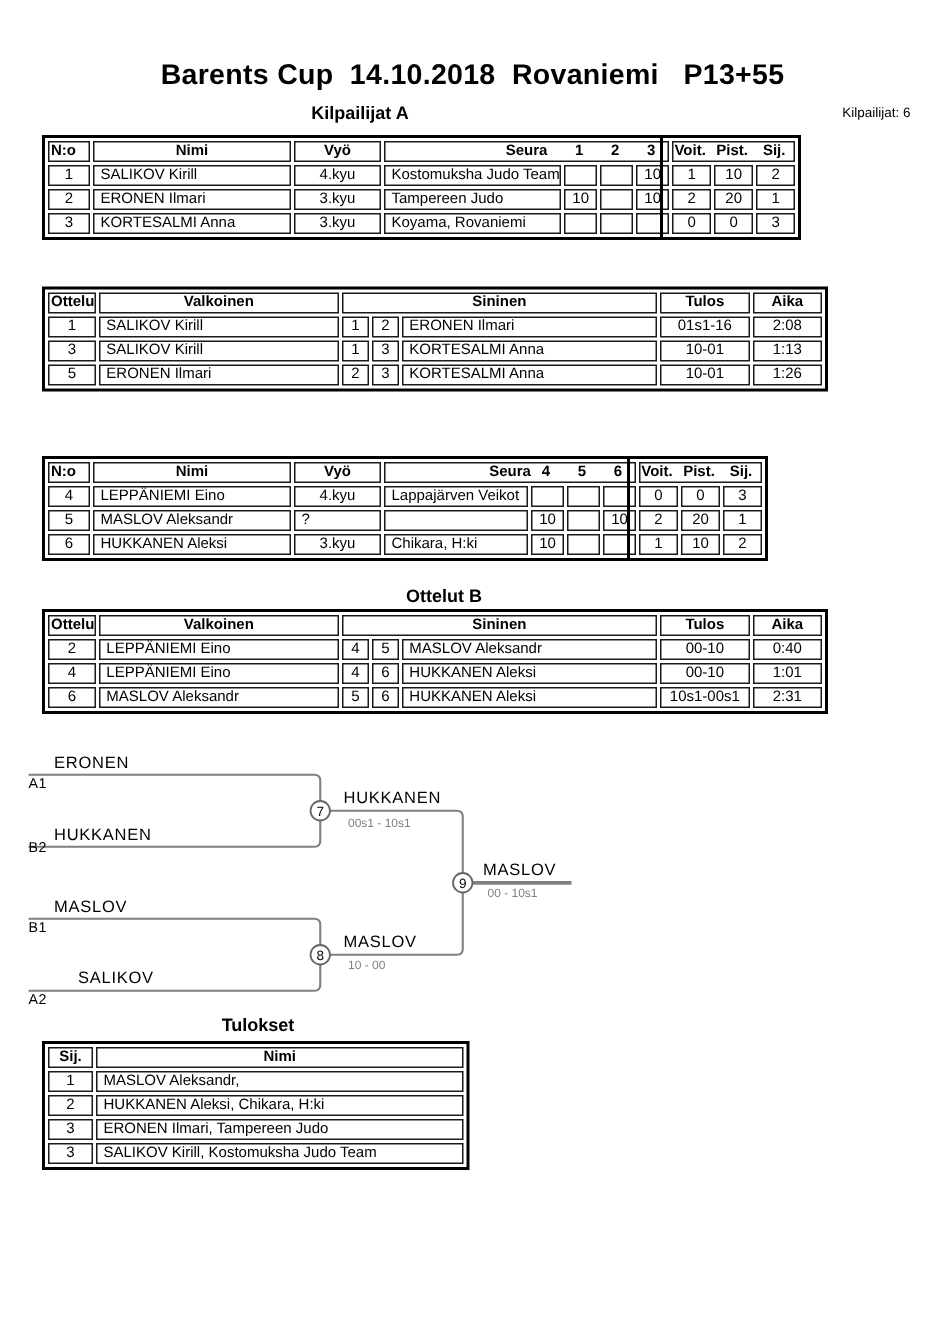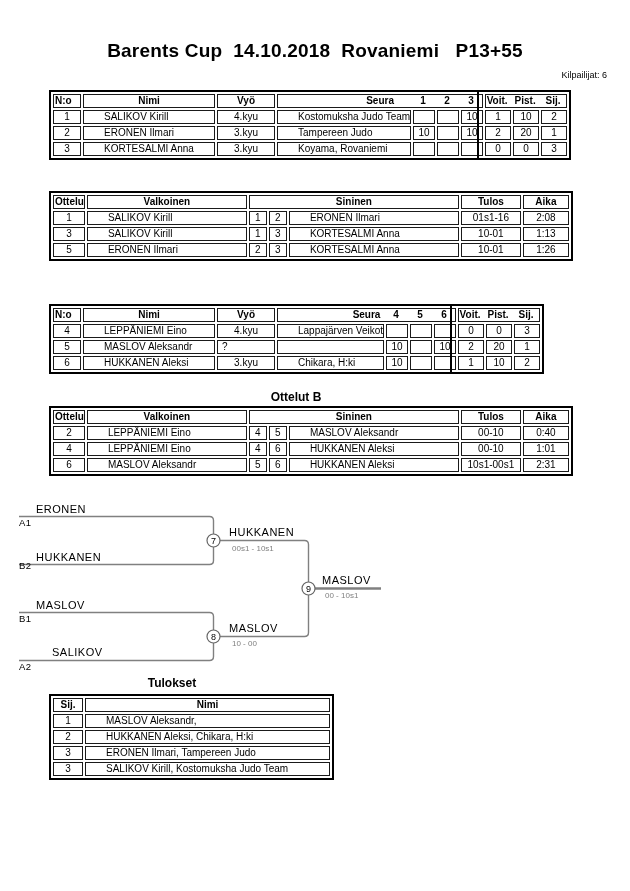--- a/index.html
+++ b/index.html
@@ -12,46 +12,47 @@
     position:absolute; left:0; top:40px; width:630px; text-align:center;
     font-size:19px; font-weight:bold; white-space:pre; letter-spacing:0.2px;
   }
   .count-label {
     position:absolute; top:70px; right:23px; font-size:9px;
   }
   .sec-title {
     position:absolute; font-size:12px; font-weight:bold; text-align:center;
     white-space:nowrap;
   }
-  .jwrap { position:absolute; border:2px solid #000; background:#fff;margin-left:21px; }
+  .jwrap { position:absolute; border:2px solid #000; background:#fff; }
   .jwrap table { border-collapse:separate; border-spacing:2px; table-layout:fixed; }
   .jwrap th, .jwrap td {
     border:1px solid #1a1a1a; height:12px; line-height:12px; font-size:10px;
     padding:0; white-space:nowrap; overflow:visible; background:#fff;
   }
   .jwrap th { font-weight:bold; text-align:center; }
   td.c { text-align:center; }
-  td.l { text-align:left; padding-left:20px; }
+  td.l { text-align:left; padding-left:4px; }
   th.l { text-align:left; padding-left:1px; }
   .relth { position:relative; }
   .numhead { position:absolute; top:0; width:22px; text-align:center; font-weight:bold; }
   .vsep { position:absolute; top:0; bottom:0; right:90px; width:2px; background:#000; }
   .bk-name { position:absolute; font-size:11px; letter-spacing:0.5px; white-space:nowrap; }
   .bk-seed { position:absolute; font-size:9.5px; letter-spacing:0.3px; white-space:nowrap; }
   .bk-score { position:absolute; font-size:8px; color:#808080; white-space:nowrap; }
   svg.bracket { position:absolute; left:0; top:495px; }
 </style>
 </head>
 <body>
 
 <div class="page">
 
   <div class="page-title">Barents Cup  14.10.2018  Rovaniemi   P13+55</div>
   <div class="count-label">Kilpailijat: 6</div>
 
+  <div class="sec-title" style="left:0;top:68px;width:480px">Kilpailijat A</div>
   <div class="jwrap" style="left:28px;top:90px">
     <table>
       <colgroup>
           <col style="width:28px">
           <col style="width:132px">
           <col style="width:58px">
           <col style="width:96px">
           <col style="width:22px">
           <col style="width:22px">
           <col style="width:22px">

